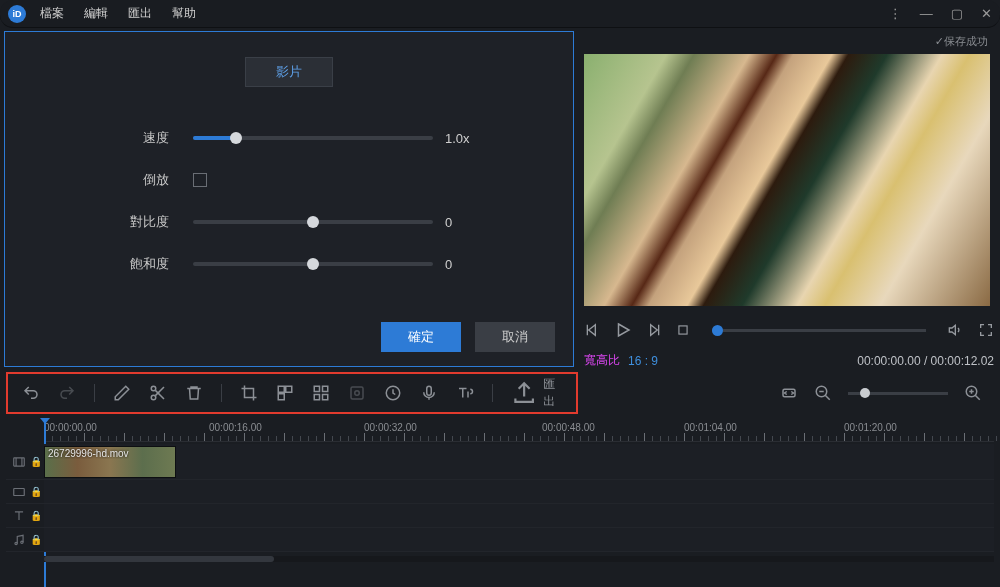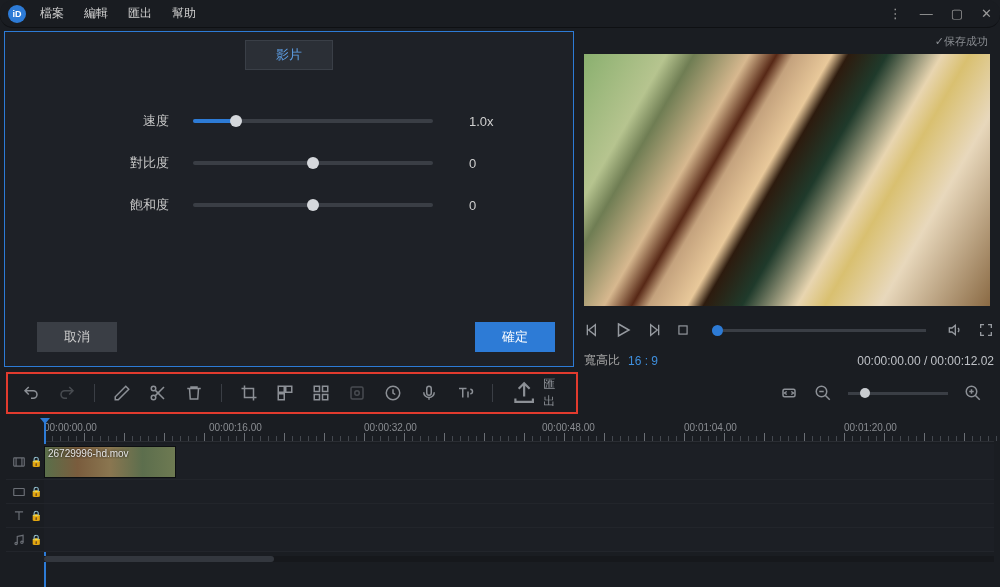--- a/index.html
+++ b/index.html
@@ -9,32 +9,32 @@
   .titlebar { height: 28px; background: #191c21; display: flex; align-items: center; padding: 0 8px; border-bottom: 1px solid #0e1013; border-radius: 13px; }
   .logo { width: 18px; height: 18px; border-radius: 50%; background: #2d7bd6; display: flex; align-items: center; justify-content: center; font-size: 9px; color: #fff; font-weight: bold; margin-right: 14px; }
   .menu-item { color: #cfcfcf; font-size: 12px; margin-right: 20px; cursor: pointer; }
   .win-controls { margin-left: auto; display: flex; align-items: center; gap: 18px; color: #9a9a9a; }
   .win-controls span { cursor: pointer; font-size: 13px; }
   
   
   .main { display: flex; height: 336px; }
   
   
-  .props { width: 570px; height: 336px; margin: 3px 0 0 4px; border: 1px solid #2d7bd6; background: #1e2127; position: relative; padding: 8px 18px 14px 18px; }
+  .props { width: 570px; height: 336px; margin: 3px 0 0 4px; border: 1px solid #2d7bd6; background: #1e2127; position: relative; padding: 25px 18px 14px 18px; }
   .tabs { display: flex; justify-content: center; gap: 0; margin-bottom: 30px; }
   .tab { width: 88px; height: 30px; display: flex; align-items: center; justify-content: center; font-size: 13px; cursor: pointer; }
   .tab.active { background: #2b2f36; color: #5ea0e8; border: 1px solid #3a3f47; }
   .tab.inactive { background: #23262c; color: #888; border: 1px solid #2d3138; }
   
   .row { display: flex; align-items: center; height: 42px; }
   .row-label { width: 54px; text-align: right; color: #c9c9c9; font-size: 13px; margin-right: 24px; margin-left: 92px;}
   .slider { position: relative; width: 240px; height: 4px; background: #3a3e45; border-radius: 2px; }
   .slider-fill { position: absolute; height: 100%; background: #2d7bd6; border-radius: 2px; left:0;}
   .slider-thumb { position: absolute; width: 12px; height: 12px; background: #d5d8dc; border-radius: 50%; top: -4px; transform: translateX(-50%); }
-  .slider-val { margin-left: 36px; font-size: 13px; color: #cfcfcf; }
+  .slider-val { margin-left: 12px; font-size: 13px; color: #cfcfcf; }
   .checkbox { width: 14px; height: 14px; border: 1px solid #6a6e75; }
   
   .rotate-group { display: flex; align-items: center; gap: 46px; margin-left:2px;}
   .rot-btn { width: 18px; height: 18px; color: #b0b0b0; cursor: pointer; display:flex; align-items:center; justify-content:center;}
   
   .props-buttons { position: absolute; bottom: 14px; left: 18px; right: 18px; display: flex; align-items: center;}
   .btn { height: 30px; width: 80px; display: flex; align-items: center; justify-content: center; font-size: 13px; cursor: pointer; }
   .btn-reset { background: #2b2f36; color: #cfcfcf; }
   .btn-ok { background: #2d7bd6; color: #fff; margin-left: auto;}
   .btn-cancel { background: #3a3e45; color: #cfcfcf; margin-left: 14px;}
@@ -43,21 +43,21 @@
   .preview { flex: 1; padding: 6px 6px 0 10px; position: relative;}
   .save-status { position:absolute; top:6px; right:12px; font-size:11px; color:#8a8d92;}
   .video-frame { width: 406px; height: 252px; background: linear-gradient(120deg,#8ab06f 0%, #b6c48f 15%, #6f7d53 20%, #d7b88f 30%, #572816 35%, #c4a27d 38%, #e8c89a 45%, #2d1b0e 48%,#1f3a2b 55%, #e8d5b0 65%, #d9c070 70%,#e8d8bc 80%,#8a6a44 100%); margin-top:20px; position:relative; overflow:hidden;}
   
   .player-bar { display:flex; align-items:center; margin-top:12px; height:24px; gap:14px;}
   .player-bar .pb { color:#969aa0; cursor:pointer; display:flex; align-items:center; justify-content:center;}
   .progress { flex:1; height:3px; background:#3a3e45; position:relative; margin:0 8px;}
   .progress-dot{ position:absolute; left:0; top:-4px; width:11px; height:11px; border-radius:50%; background:#2d7bd6;}
   
   .aspect-row { display:flex; align-items:center; margin-top:10px; font-size:12px;}
-  .aspect-label{color:#a3a3a3;}
+  .aspect-label{color:#d946ef;}
   .aspect-val{color:#3f8fdd; margin-left:8px;}
   .time-display{ margin-left:auto; color:#bfc2c7;}
   
   
   .toolbar-wrap { padding: 8px 6px 2px 6px; display:flex; align-items:center;}
   .toolbar { border: 2px solid #e23b2e; height: 42px; width: 572px; display:flex; align-items:center; padding:0 14px; gap:18px;}
   .tool { color:#8c9096; cursor:pointer; width:18px; height:18px; display:flex; align-items:center; justify-content:center;}
   .tool-sep { width:1px; height:18px; background:#3a3e45;}
   .export-group{ display:flex; align-items:center; gap:6px; color:#8c9096; cursor:pointer;}
   .zoom-group{ margin-left:auto; display:flex; align-items:center; gap:16px; padding-right:12px;}
@@ -117,41 +117,45 @@
 
     <div class="row">
       <div class="row-label">速度</div>
       <div class="slider">
         <div class="slider-fill" style="width:18%"></div>
         <div class="slider-thumb" style="left:18%"></div>
       </div>
       <div class="slider-val">1.0x</div>
     </div>
 
+    <div class="row">
+      <div class="row-label">倒放</div>
+      <div class="checkbox"></div>
+    </div>
 
 
     <div class="row">
       <div class="row-label">對比度</div>
       <div class="slider">
         <div class="slider-thumb" style="left:50%"></div>
       </div>
       <div class="slider-val">0</div>
     </div>
 
     <div class="row">
       <div class="row-label">飽和度</div>
       <div class="slider">
         <div class="slider-thumb" style="left:50%"></div>
       </div>
       <div class="slider-val">0</div>
     </div>
 
     <div class="props-buttons">
+      <div class="btn btn-ok">確定</div>
       <div class="btn btn-cancel">取消</div>
-      <div class="btn btn-ok">確定</div>
     </div>
   </div>
 
   <div class="preview">
     <div class="save-status">✓保存成功</div>
     <div class="video-frame"></div>
     <div class="player-bar">
       <div class="pb">
           <svg viewBox="0 0 24 24" width="16" height="16" fill="none" stroke="currentColor" stroke-width="2">
             <polygon points="17 4 7 12 17 20"></polygon>

